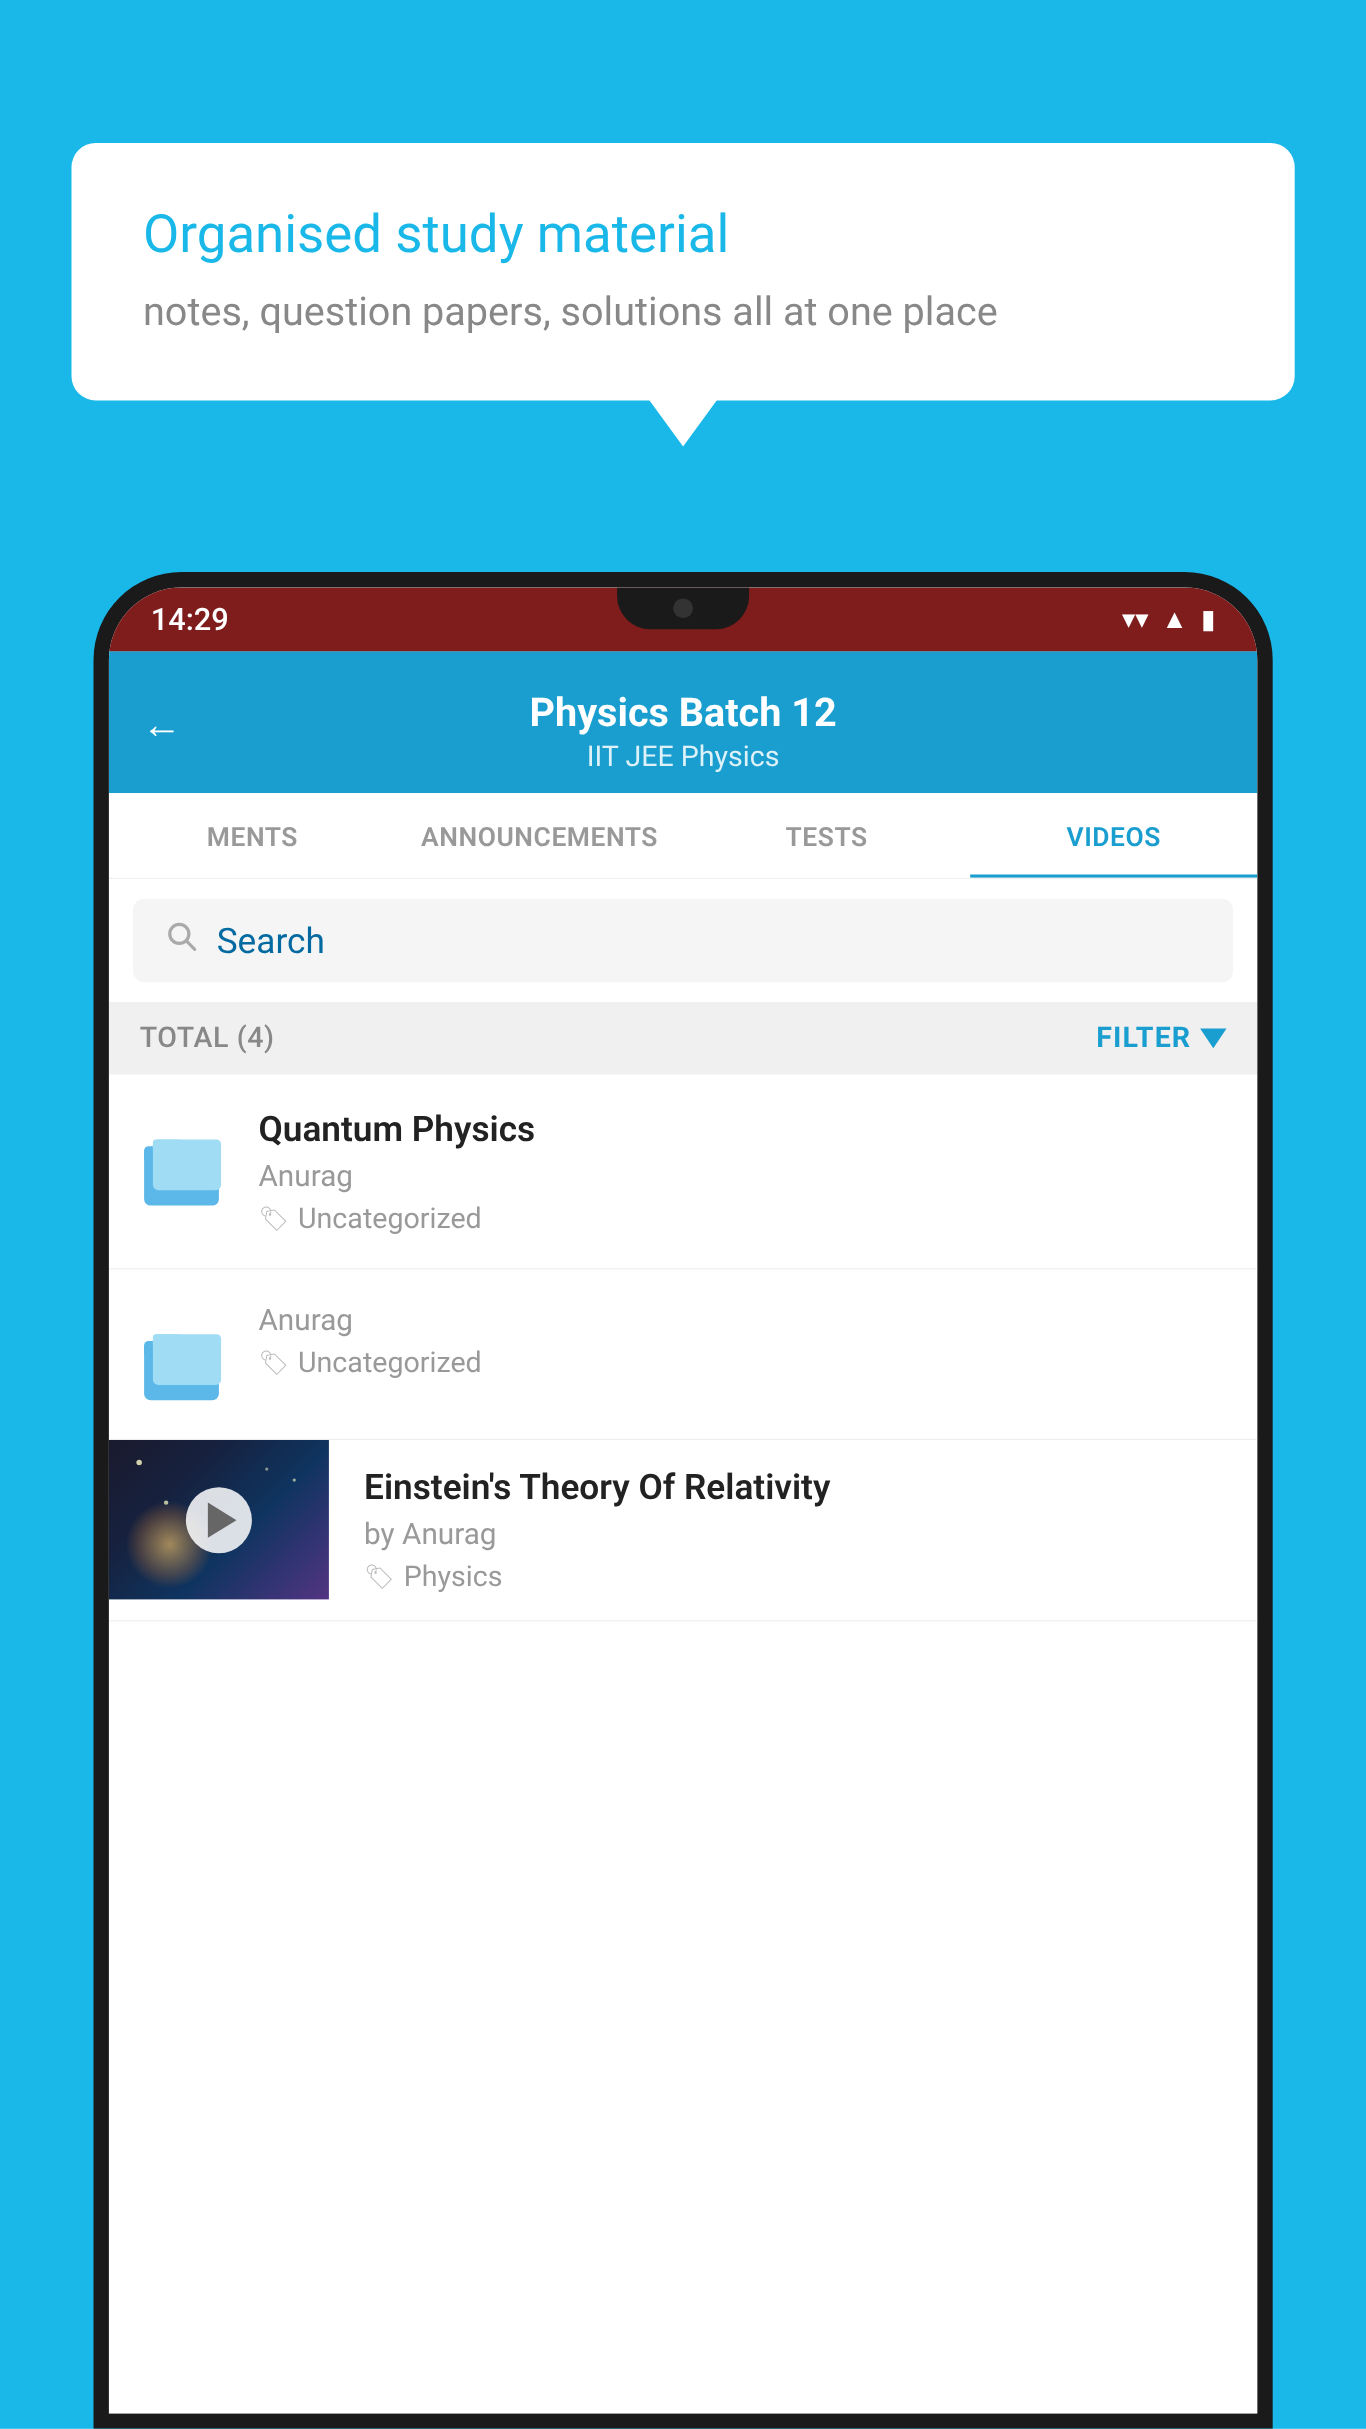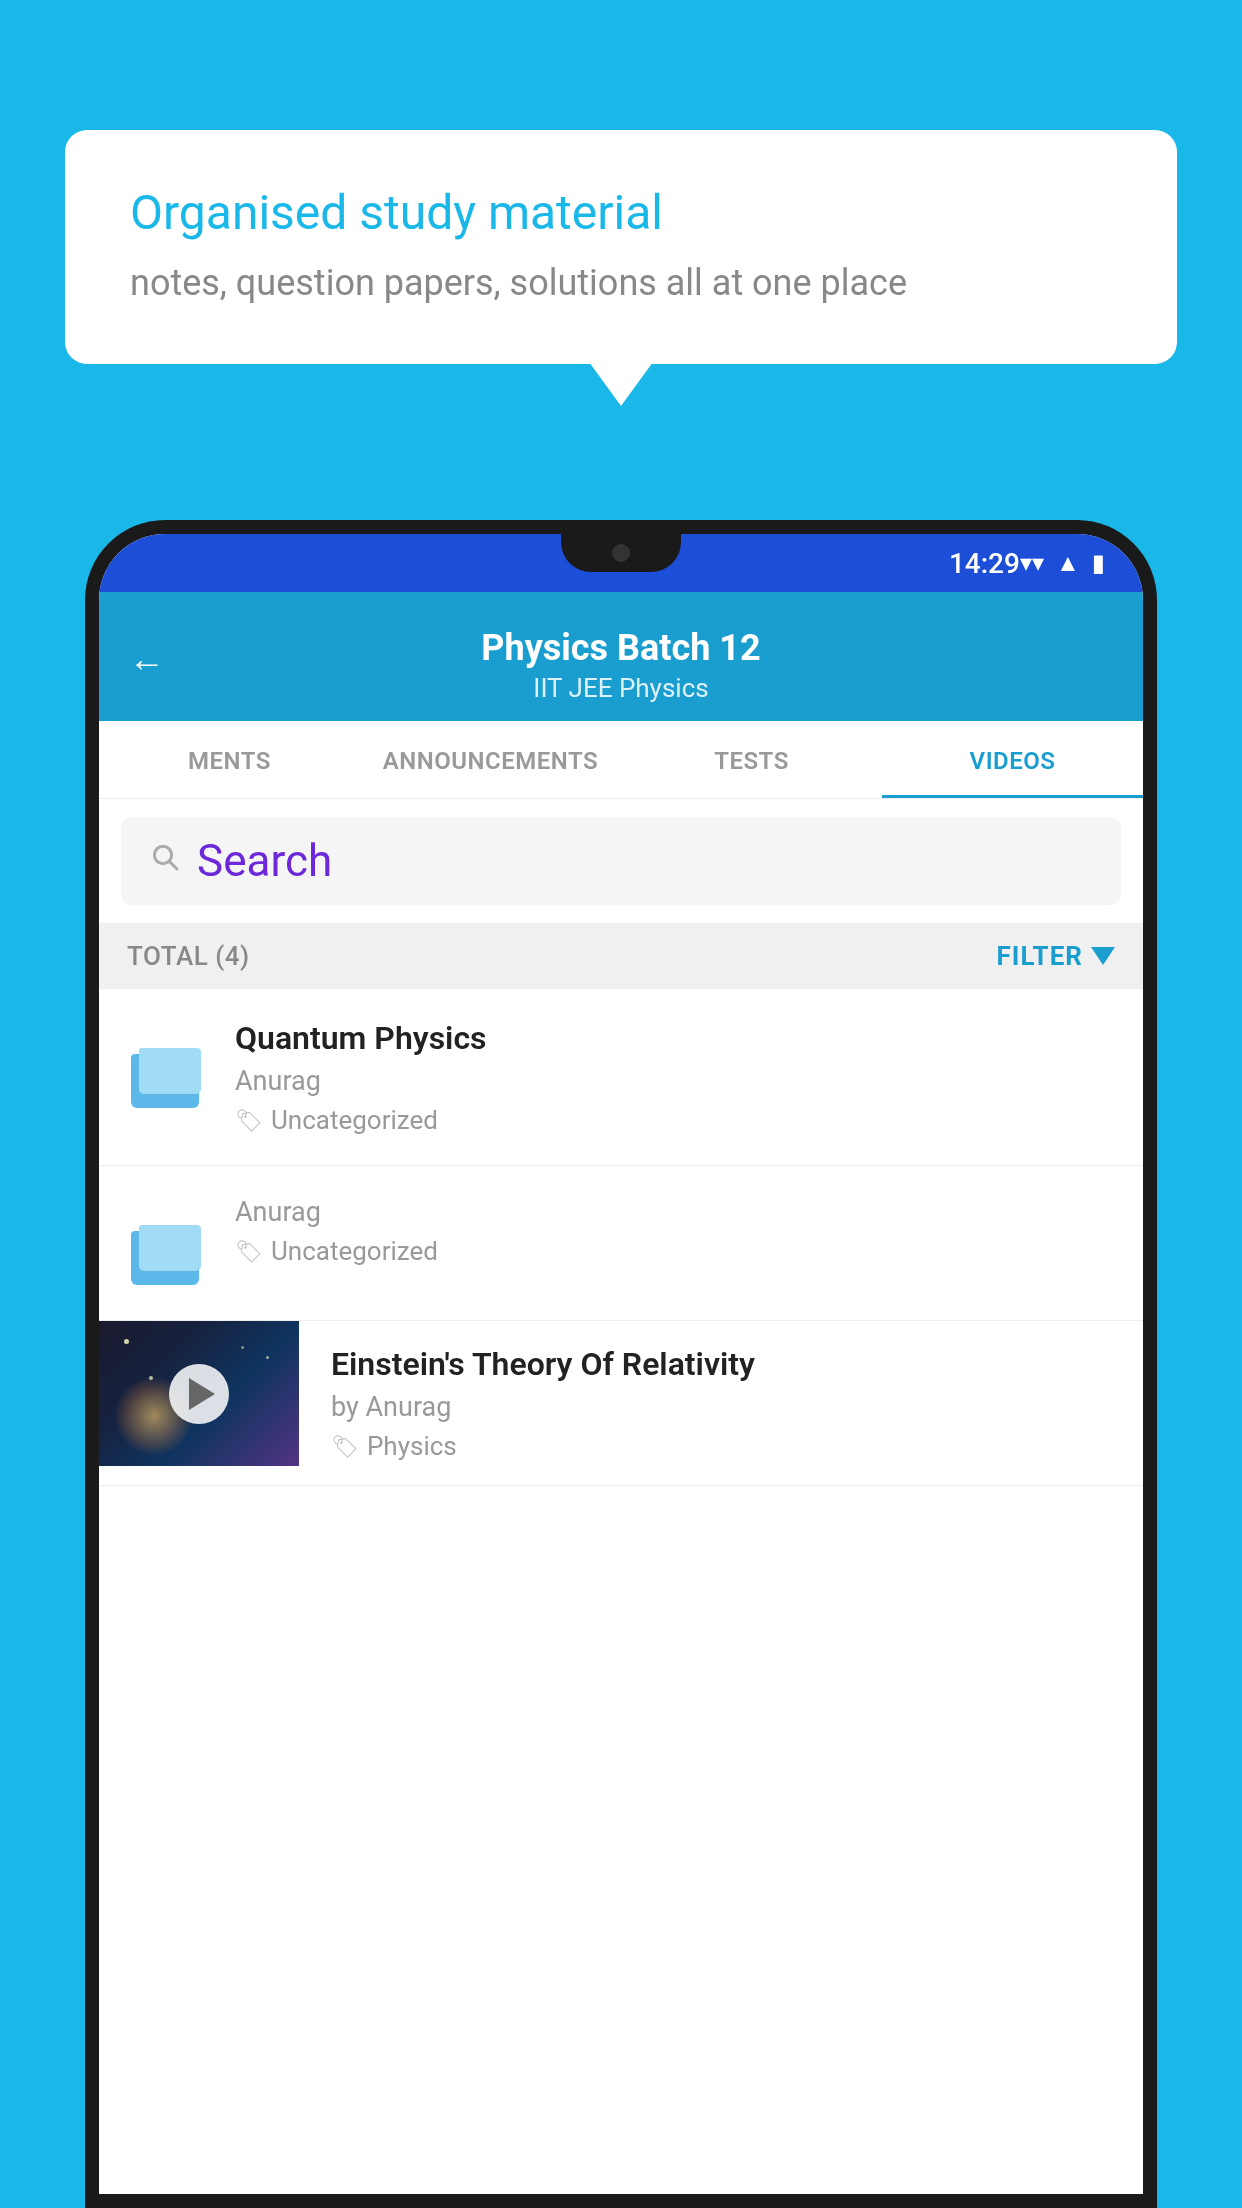--- a/index.html
+++ b/index.html
@@ -66,26 +66,26 @@
       background: #1a1a1a;
       border-radius: 80px 80px 0 0;
       padding: 14px;
       position: relative;
       width: 100%;
       height: 100%;
     }
 
     
     .phone-status-bar {
-      background: #1d4ed8;
+      background: #7f1d1d;
       height: 58px;
       border-radius: 60px 60px 0 0;
       display: flex;
       align-items: center;
-      justify-content: flex-end;
+      justify-content: space-between;
       padding: 0 38px;
       position: relative;
     }
 
     .status-time {
       color: white;
       font-size: 28px;
       font-weight: 500;
     }
 
@@ -193,22 +193,22 @@
       padding: 18px 28px;
       gap: 16px;
     }
 
     .search-icon-svg {
       color: #aaa;
       font-size: 32px;
     }
 
     .search-text {
-      color: #6d28d9;
-      font-size: 44px;
+      color: #0369a1;
+      font-size: 32px;
     }
 
     
     .filter-bar {
       background: #f0f0f0;
       padding: 18px 28px;
       display: flex;
       align-items: flex-end;
       justify-content: space-between;
     }

